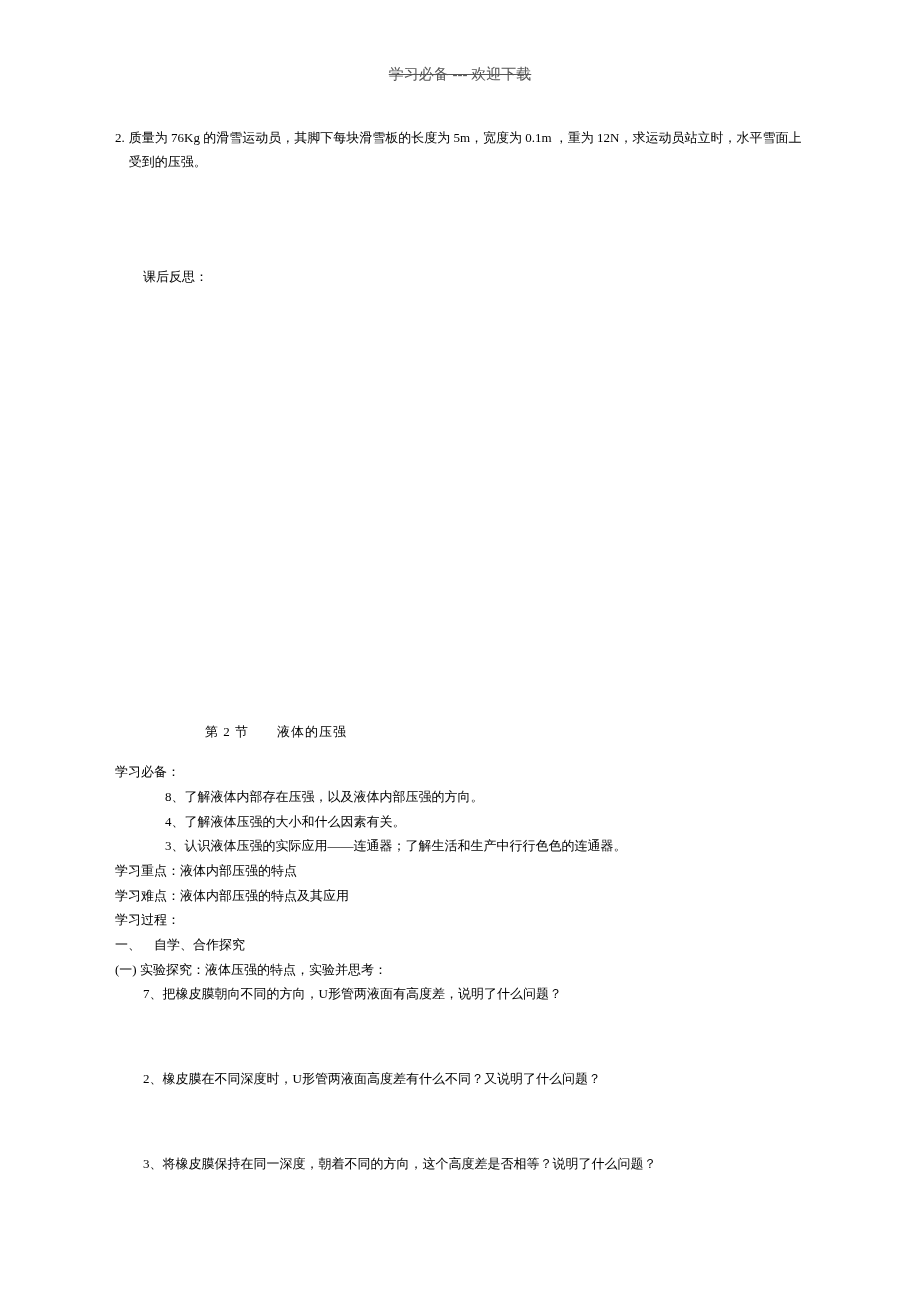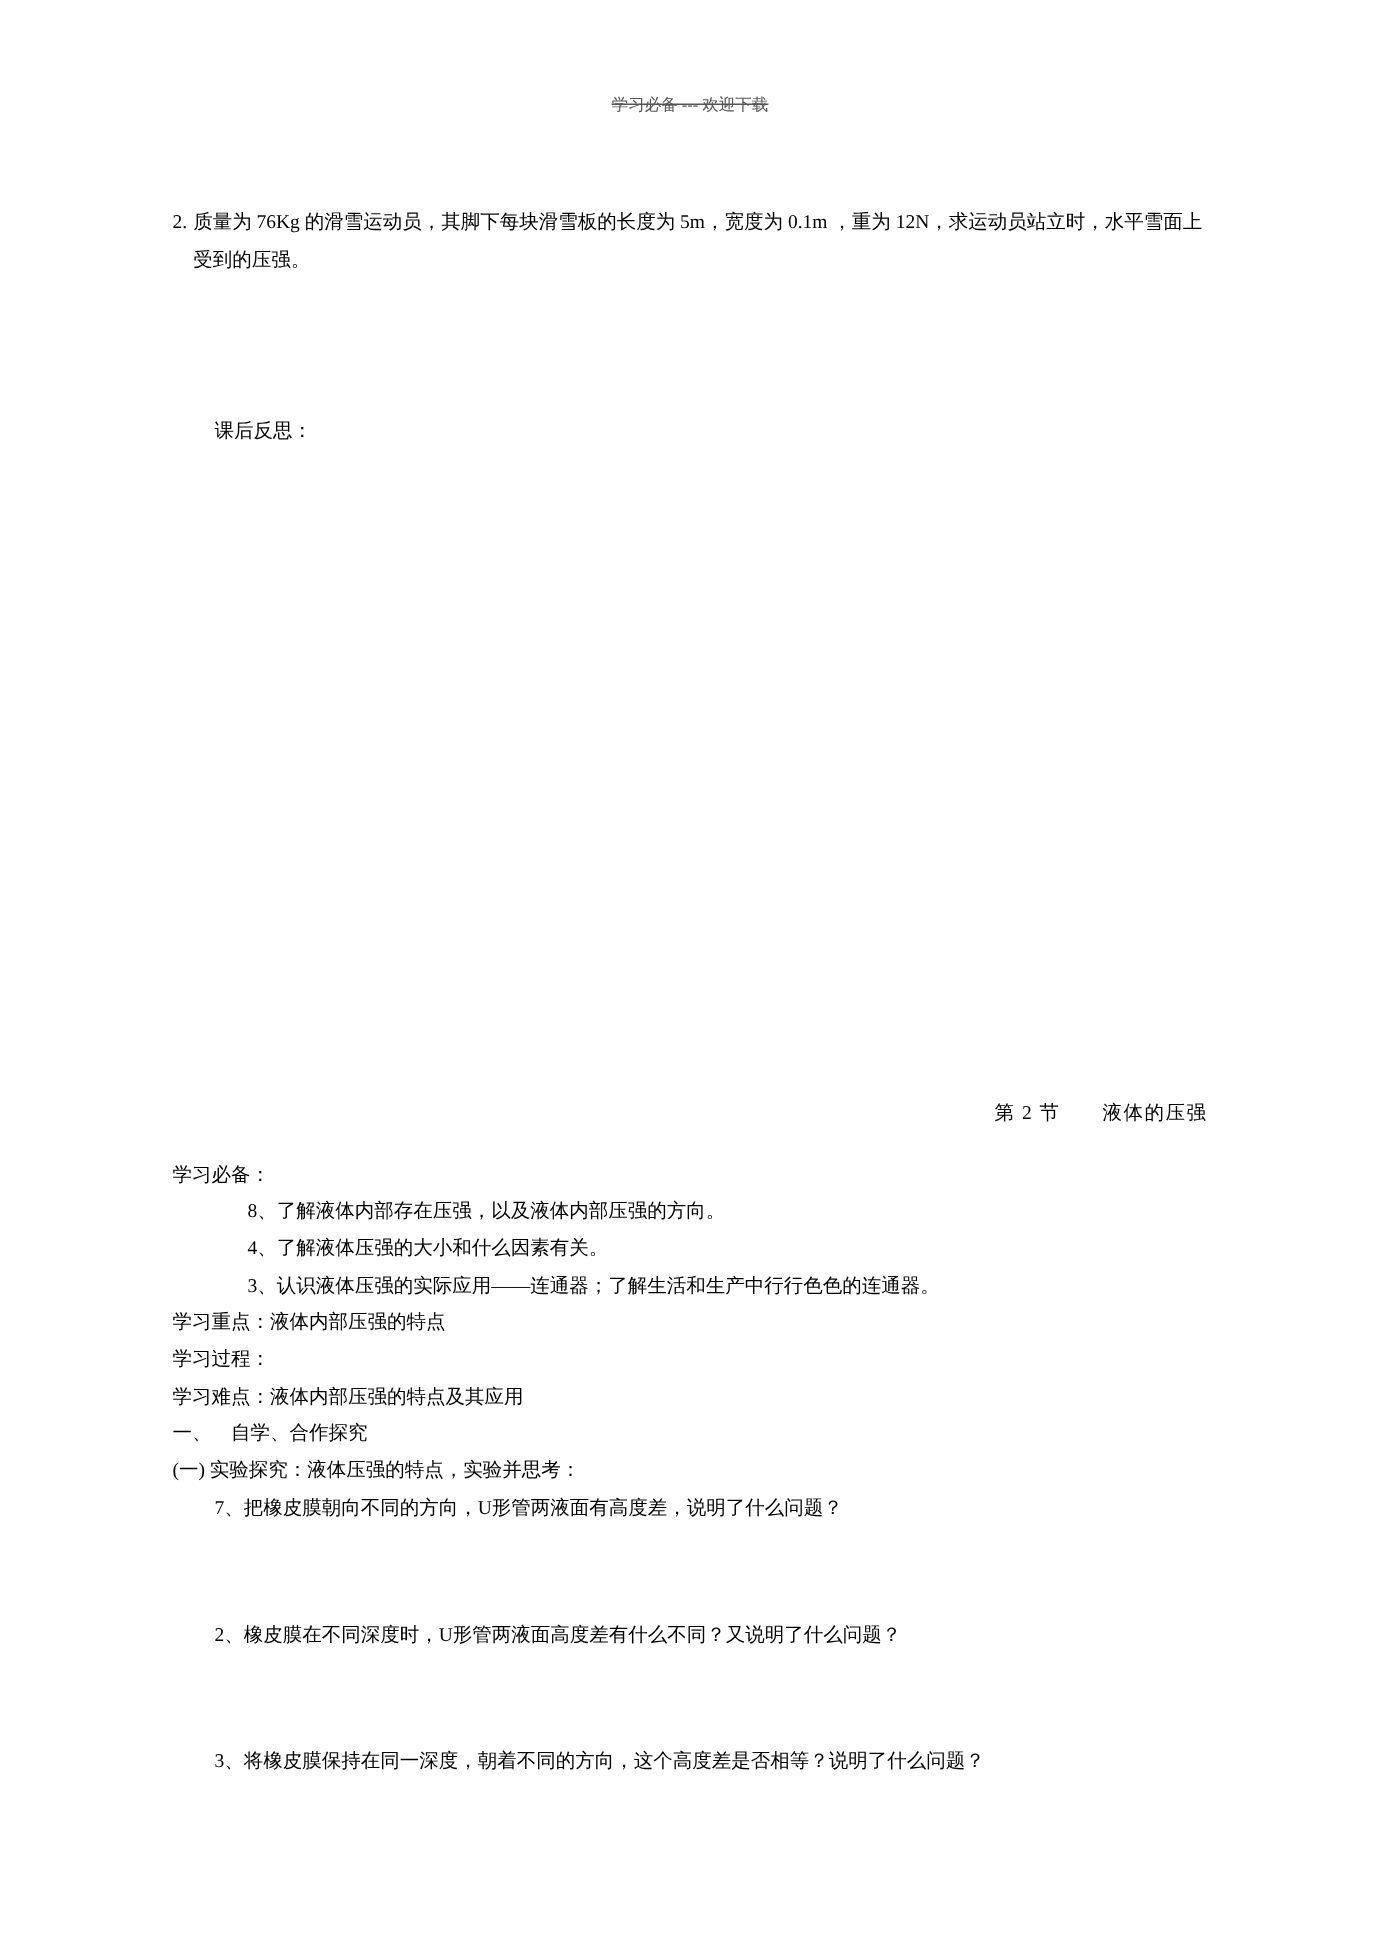--- a/index.html
+++ b/index.html
@@ -13,40 +13,40 @@
     position: relative;
     box-sizing: border-box;
   }
   .page {
     padding: 60px 115px 40px 115px;
     font-size: 13px;
     line-height: 1.9;
   }
   .header {
     text-align: center;
-    font-size: 11px;
+    font-size: 15px;
     color: #555;
     text-decoration: line-through;
-    margin-bottom: 55px;
+    margin-bottom: 37px;
   }
   .prob {
     display: flex;
   }
   .prob-num {
     flex: 0 0 auto;
     margin-right: 4px;
   }
   .prob-body {
     flex: 1 1 auto;
     text-indent: 0;
   }
   .indent-1 { padding-left: 28px; }
   .indent-3 { padding-left: 50px; }
   .section-title {
-    text-align: right;
+    text-align: left;
     margin-left: 90px;
     margin-right: auto;
     padding-top: 0;
     letter-spacing: 1px;
   }
   .tight { line-height: 1.9; }
   .gap-sm { height: 16px; }
   .gap-md { height: 60px; }
   .gap-lg { height: 90px; }
   .gap-xl { height: 430px; }
@@ -73,22 +73,22 @@
   <div class="section-title">第 2 节　　液体的压强</div>
 
   <div class="gap-sm"></div>
 
   <div class="tight">学习必备：</div>
   <div class="tight indent-3">8、了解液体内部存在压强，以及液体内部压强的方向。</div>
   <div class="tight indent-3">4、了解液体压强的大小和什么因素有关。</div>
   <div class="tight indent-3">3、认识液体压强的实际应用——连通器；了解生活和生产中行行色色的连通器。</div>
 
   <div class="tight">学习重点：液体内部压强的特点</div>
+  <div class="tight">学习难点：液体内部压强的特点及其应用</div>
   <div class="tight">学习过程：</div>
-  <div class="tight">学习难点：液体内部压强的特点及其应用</div>
   <div class="tight">一、　自学、合作探究</div>
   <div class="tight">(一) 实验探究：液体压强的特点，实验并思考：</div>
 
   <div class="tight q-line">7、把橡皮膜朝向不同的方向，U形管两液面有高度差，说明了什么问题？</div>
   <div class="gap-md"></div>
   <div class="tight q-line">2、橡皮膜在不同深度时，U形管两液面高度差有什么不同？又说明了什么问题？</div>
   <div class="gap-md"></div>
   <div class="tight q-line">3、将橡皮膜保持在同一深度，朝着不同的方向，这个高度差是否相等？说明了什么问题？</div>
 
 </div>

